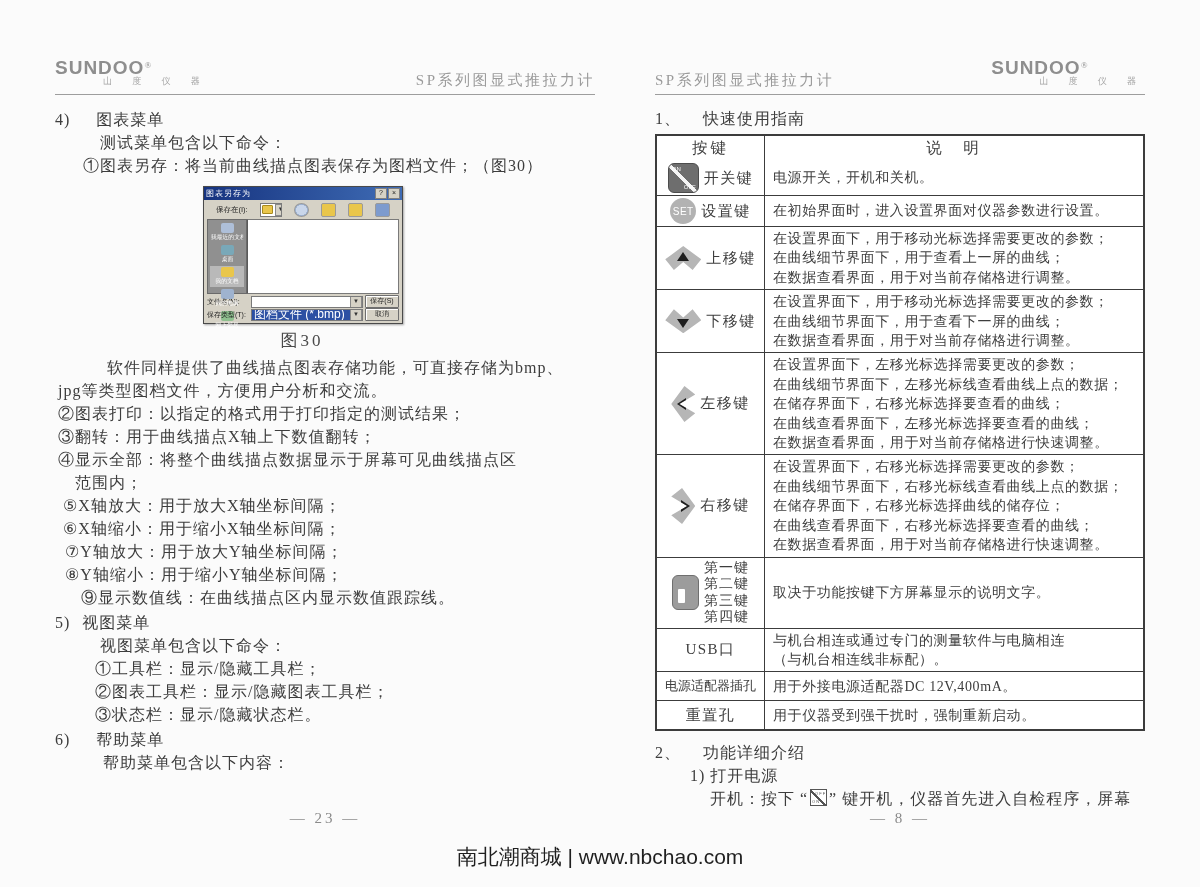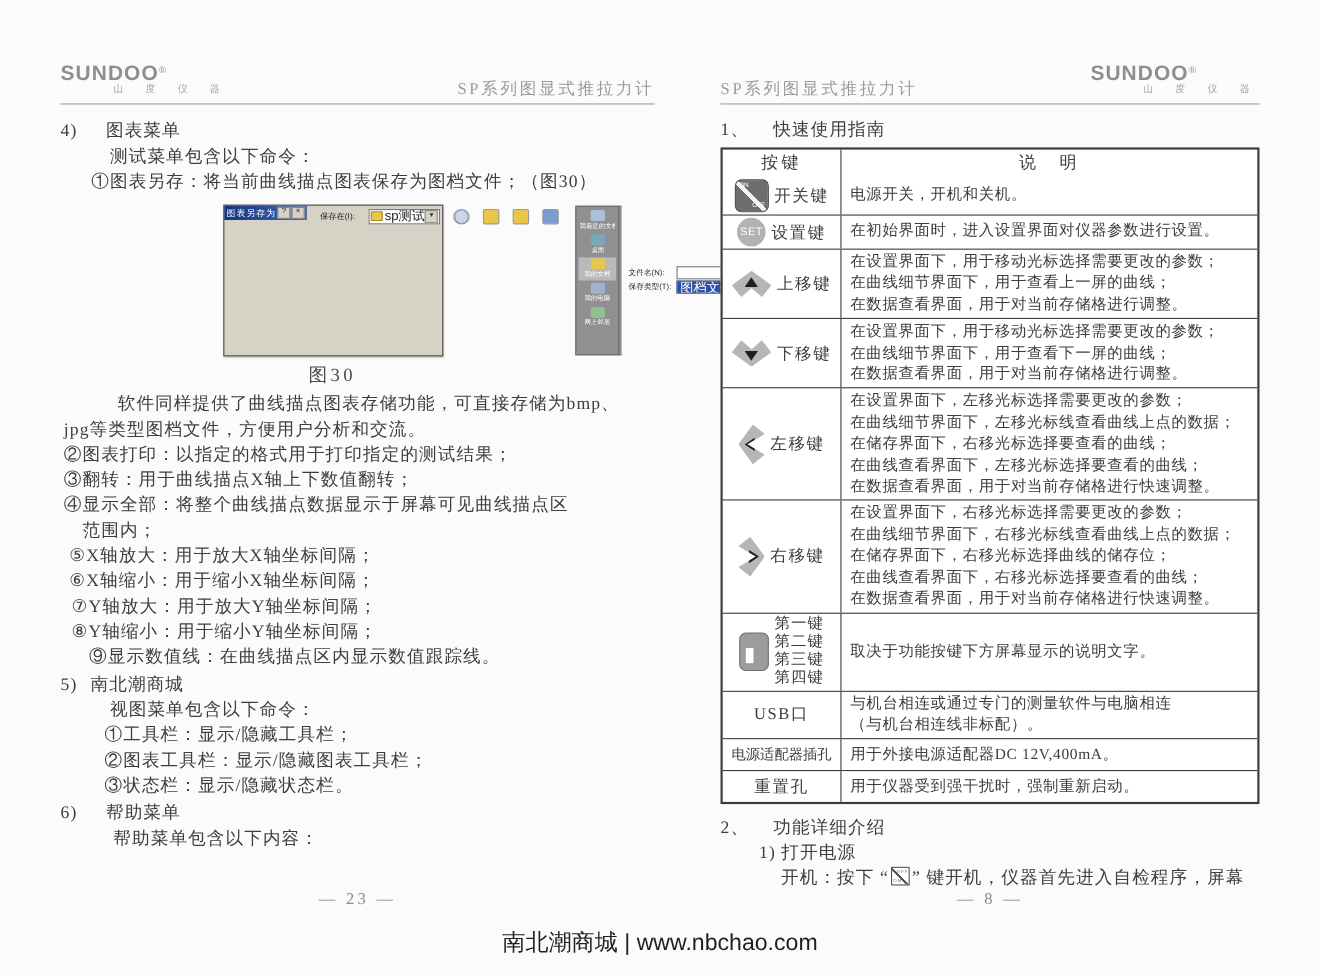--- a/index.html
+++ b/index.html
@@ -36,21 +36,21 @@
   .ml35{margin-left:35px;} .ml40{margin-left:40px;} .ml45{margin-left:45px;}
   .ml48{margin-left:48px;} .ml55{margin-left:55px;}
   .para-first{text-indent:52px;margin-top:4px;}
   .page-num{position:absolute;top:752px;width:100%;text-align:center;
     font-size:15px;letter-spacing:3px;color:#8a8a8a;}
 
   
   .dlg{width:198px;height:136px;margin:9px 0 0 148px;background:#d6d2c6;
     border:1px solid #4a4a4a;box-shadow:1px 1px 2px rgba(0,0,0,.35);
     font-family:"Liberation Sans","DejaVu Sans",sans-serif;font-size:8px;
-    display:flex;flex-direction:row;}
+    display:flex;flex-direction:column;}
   .dlg-titlebar{height:13px;background:linear-gradient(90deg,#16337f,#3f6cb5);
     color:#fff;display:flex;align-items:center;padding:0 2px;flex:0 0 13px;}
   .dlg-title{flex:1;font-size:8px;letter-spacing:1px;white-space:nowrap;overflow:hidden;}
   .dlg-btn{width:10px;height:9px;background:#d6d2c6;border:1px solid #808080;
     font-size:7px;line-height:8px;text-align:center;color:#222;margin-left:1px;}
   .dlg-toolbar{height:19px;display:flex;align-items:center;gap:12px;padding:0 12px;flex:0 0 19px;}
   .dlg-label{color:#222;white-space:nowrap;font-size:7.5px;}
   .dlg-combo{flex:1;height:12px;background:#fff;border:1px solid #7a7a7a;
     display:flex;align-items:center;padding:0 1px;overflow:hidden;}
   .folder-glyph{width:9px;height:7px;background:#e9c64b;border:1px solid #a88a1e;
@@ -233,21 +233,21 @@
   <div class="line ml3">③翻转：用于曲线描点X轴上下数值翻转；</div>
   <div class="line ml3">④显示全部：将整个曲线描点数据显示于屏幕可见曲线描点区</div>
   <div class="line ml20">范围内；</div>
   <div class="line ml8">⑤X轴放大：用于放大X轴坐标间隔；</div>
   <div class="line ml8">⑥X轴缩小：用于缩小X轴坐标间隔；</div>
   <div class="line ml10">⑦Y轴放大：用于放大Y轴坐标间隔；</div>
   <div class="line ml10">⑧Y轴缩小：用于缩小Y轴坐标间隔；</div>
   <div class="line ml26">⑨显示数值线：在曲线描点区内显示数值跟踪线。</div>
 
   <div class="line" style="margin-top:2px;">
-    <span>5)</span><span style="margin-left:12px;">南北潮商城</span>
+    <span>5)</span><span style="margin-left:12px;">视图菜单</span>
   </div>
   <div class="line ml45">视图菜单包含以下命令：</div>
   <div class="line ml40">①工具栏：显示/隐藏工具栏；</div>
   <div class="line ml40">②图表工具栏：显示/隐藏图表工具栏；</div>
   <div class="line ml40">③状态栏：显示/隐藏状态栏。</div>
 
   <div class="line" style="margin-top:2px;">
     <span>6)</span><span class="gap40">帮助菜单</span>
   </div>
   <div class="line ml48">帮助菜单包含以下内容：</div>

